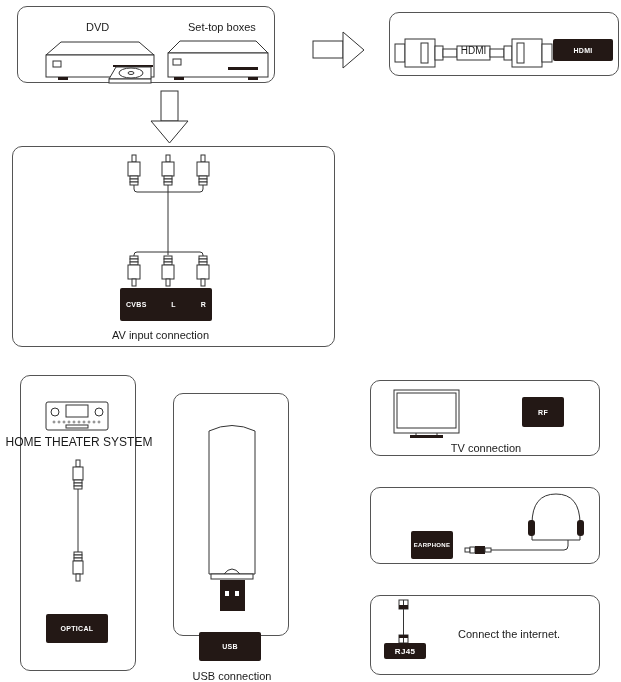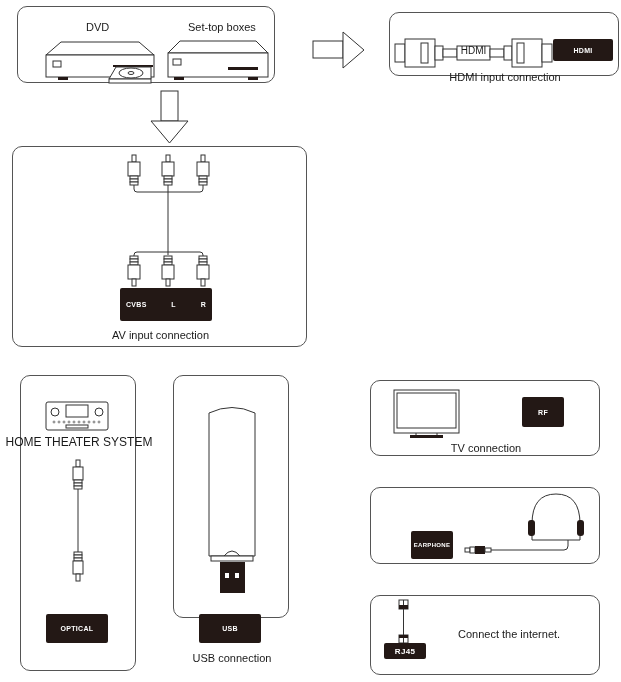--- a/index.html
+++ b/index.html
@@ -58,24 +58,23 @@
     <rect class="st" x="48" y="10" width="14" height="8"></rect>
     <rect class="st" x="62" y="7" width="33" height="14"></rect>
     <rect class="st" x="95" y="10" width="14" height="8"></rect>
     <rect class="st" x="109" y="7" width="8" height="14"></rect>
     <rect class="st" x="117" y="0" width="30" height="28"></rect>
     <rect class="st" x="122" y="4" width="7" height="20"></rect>
     <rect class="st" x="147" y="5" width="10" height="18"></rect>
   </svg>
   <div class="lbl" style="left:67px;top:32px;font-size:10px;width:33px;">HDMI</div>
   <div class="port" style="left:163px;top:26px;width:60px;height:22px;">HDMI</div>
-  <div class="lbl" style="left:0;width:230px;top:58px;">HDMI input connection</div>
-</div>
-
-<div class="box" style="left:12px;top:146px;width:295px;height:201px;">
+</div>
+
+<div class="box" style="left:12px;top:146px;width:323px;height:201px;">
   <svg width="100" height="135" style="left:112px;top:6px;">
 
     <g>
       <rect class="st" x="7" y="2" width="4" height="7"></rect>
         <rect class="st" x="3" y="9" width="12" height="14"></rect>
       <rect class="st" x="5" y="23" width="8" height="3"></rect>
         <rect class="st" x="5" y="26" width="8" height="3"></rect>
         <rect class="st" x="5" y="29" width="8" height="3"></rect>
       <rect class="st" x="41" y="2" width="4" height="7"></rect>
         <rect class="st" x="37" y="9" width="12" height="14"></rect>
@@ -148,21 +147,21 @@
     <line class="ln" x1="9" y1="30" x2="9" y2="93"></line>
     <rect class="st" x="5" y="93" width="8" height="3"></rect>
       <rect class="st" x="5" y="96" width="8" height="3"></rect>
       <rect class="st" x="5" y="99" width="8" height="3"></rect>
     <rect class="st" x="4" y="102" width="10" height="13"></rect>
     <rect class="st" x="7" y="115" width="4" height="7"></rect>
   </svg>
   <div class="port" style="left:25px;top:238px;width:62px;height:29px;">OPTICAL</div>
 </div>
 
-<div class="box" style="left:173px;top:375px;width:116px;height:243px;">
+<div class="box" style="left:173px;top:393px;width:116px;height:243px;">
   <svg width="60" height="170" style="left:34px;top:22px;">
     <path class="st" d="M1,15 Q24,4 47,15 V158 H1 Z"></path>
     <path class="ln" d="M16,158 Q24,148 32,158"></path>
     <rect class="st" x="3" y="158" width="42" height="5"></rect>
   </svg>
   <svg width="40" height="40" style="left:46px;top:186px;">
     <rect class="dk" x="0" y="0" width="25" height="31"></rect>
     <rect x="5" y="11" width="4" height="5" fill="#fff"></rect>
     <rect x="15" y="11" width="4" height="5" fill="#fff"></rect>
   </svg>

